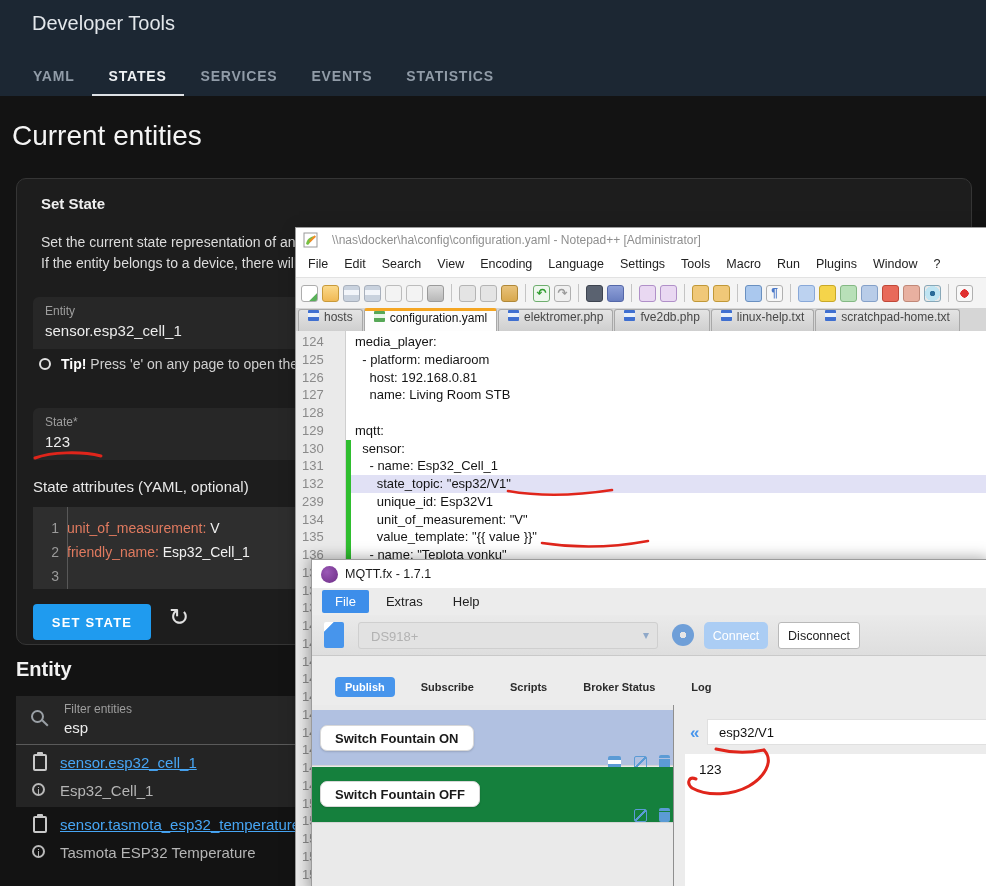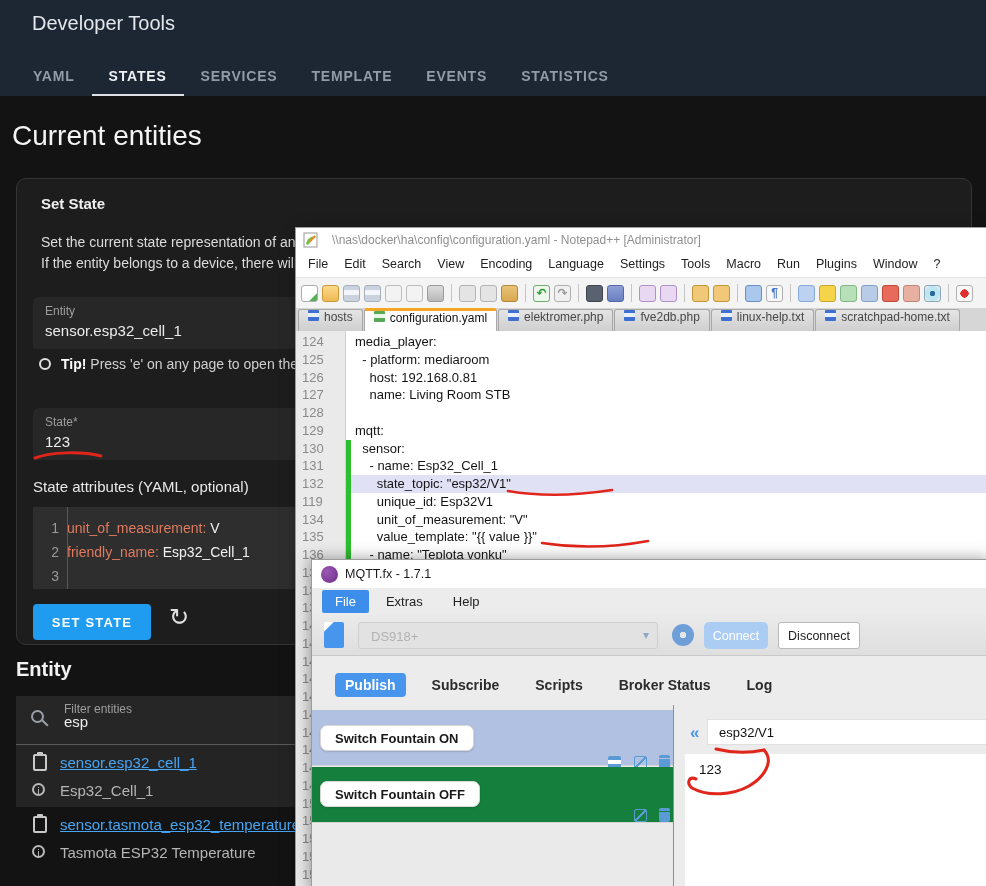--- a/index.html
+++ b/index.html
@@ -33,21 +33,21 @@
   .yaml-key{color:#e07a5f;white-space:pre;}
   .yaml-val{color:#f1f1f1;white-space:pre;}
   .set-state-btn{position:absolute;left:16px;top:425px;width:118px;height:36px;background:#1f9bef;border:none;border-radius:4px;color:#fff;font-size:13px;font-weight:bold;letter-spacing:1.2px;display:flex;align-items:center;justify-content:center;cursor:pointer;}
   .refresh-icon{position:absolute;left:152px;top:424px;font-family:"DejaVu Sans",sans-serif;font-size:24px;color:#e0e0e0;cursor:pointer;}
 
   .ha-entity-title{position:absolute;left:16px;top:658px;font-size:20px;font-weight:bold;color:#f2f2f2;z-index:1;}
   .filter-box{position:absolute;left:16px;top:696px;width:280px;height:49px;background:#262626;border-bottom:1px solid #5a5a5a;z-index:1;}
   .i-search{position:absolute;left:15px;top:14px;width:13px;height:13px;border:2px solid #9aa0a6;border-radius:50%;}
   .i-search::after{content:"";position:absolute;width:8px;height:2px;background:#9aa0a6;transform:rotate(45deg);right:-7px;bottom:-3px;}
   .filter-box .lbl{position:absolute;left:48px;top:6px;font-size:12px;color:#9e9e9e;}
-  .filter-box .val{position:absolute;left:48px;top:17px;font-size:15px;color:#ececec;}
+  .filter-box .val{position:absolute;left:48px;top:23px;font-size:15px;color:#ececec;}
   .ent-row{position:absolute;left:16px;width:280px;height:62px;z-index:1;}
   .ent-row.sel{background:#242424;}
   .row1{top:745px;}
   .row2{top:807px;}
   .i-clip{position:absolute;left:17px;width:14px;height:17px;border:2px solid #c9c9c9;border-radius:2px;}
   .i-clip::before{content:"";position:absolute;top:-4px;left:2px;width:6px;height:3px;background:#c9c9c9;border-radius:1px;}
   .i-info{position:absolute;left:16px;width:13px;height:13px;border:2px solid #b9b9b9;border-radius:50%;color:#b9b9b9;font-size:11px;text-align:center;line-height:13px;}
   .i-info::before{content:"i";}
   .ent-id{position:absolute;left:44px;top:9px;font-size:15px;color:#47a6f5;text-decoration:underline;cursor:pointer;}
   .ent-name{position:absolute;left:44px;top:37px;font-size:15px;color:#b5b5b5;}
@@ -115,21 +115,21 @@
   .m-menu-item.active{background:#3d8eea;color:#fff;}
   .m-connbar{position:absolute;left:0;top:55px;right:0;height:41px;background:linear-gradient(#eaeaea,#dedede);border-bottom:1px solid #c9c9c9;}
   .m-pageicon{position:absolute;left:12px;top:7px;width:20px;height:26px;border-radius:2px;background:linear-gradient(135deg,#fff 0 21%,#4795ec 22%);cursor:pointer;}
   .m-combo{position:absolute;left:46px;top:7px;width:300px;height:27px;background:#e2e2e2;border:1px solid #cfcfcf;border-radius:3px;}
   .m-combo .val{position:absolute;left:12px;top:6px;font-size:13px;color:#b2b2b2;}
   .m-combo .arrow{position:absolute;right:8px;top:5px;font-family:"DejaVu Sans",sans-serif;font-size:12px;color:#8fa8c8;}
   .m-gear{position:absolute;left:360px;top:9px;width:22px;height:22px;border-radius:50%;background:radial-gradient(circle,#e6e6e6 0 20%,#6f9fd8 21%);cursor:pointer;}
   .m-connect{position:absolute;left:392px;top:7px;width:64px;height:27px;background:#abcdf4;border:none;border-radius:5px;color:#fff;font-size:12.5px;cursor:pointer;}
   .m-disconnect{position:absolute;left:466px;top:7px;width:82px;height:27px;background:#fff;border:1px solid #b9b9b9;border-radius:3px;color:#222;font-size:12.5px;cursor:pointer;}
   .m-tabstrip{position:absolute;left:0;top:96px;right:0;height:49px;background:#ececec;display:flex;align-items:flex-end;padding:0 0 8px 23px;gap:16px;}
-  .m-tab{font-size:14px;font-weight:bold;color:#2b2b2b;padding:4px 10px;border-radius:4px;cursor:pointer;}
+  .m-tab{font-size:11px;font-weight:bold;color:#2b2b2b;padding:4px 10px;border-radius:4px;cursor:pointer;}
   .m-tab.active{background:#4795ec;color:#fff;}
   .m-content{position:absolute;left:0;top:145px;right:0;bottom:0;background:#ececec;}
   .m-left{position:absolute;left:0;top:0;bottom:0;width:362px;border-right:1px solid #8f8f8f;background:#eaeaea;}
   .m-row{position:absolute;left:0;right:0;border-bottom:1px solid #d5d5d5;}
   .m-row0{top:5px;height:56px;background:#b1c1e1;}
   .m-row1{top:62px;height:56px;background:#15803d;}
   .pbtn{position:absolute;left:8px;height:26px;background:#fff;border:1px solid #d8d8d8;border-radius:7px;font-size:13px;font-weight:600;color:#1a1a1a;padding:0 14px;cursor:pointer;box-shadow:0 1px 2px rgba(0,0,0,.15);}
   .m-row0 .pbtn{top:15px;}
   .m-row1 .pbtn{top:14px;}
   .mi{position:absolute;cursor:pointer;}
@@ -147,21 +147,20 @@
 
 <div class="stage">
 
   <div>
     <div class="ha-header">
       <div class="ha-title">Developer Tools</div>
       <div class="ha-tabs" id="ha-tabs">
           <div class="ha-tab">YAML</div>
           <div class="ha-tab active">STATES</div>
           <div class="ha-tab">SERVICES</div>
-          <div class="ha-tab">TEMPLATE</div>
           <div class="ha-tab">EVENTS</div>
           <div class="ha-tab">STATISTICS</div>
         </div>
     </div>
     <div class="ha-page-title">Current entities</div>
 
     <div class="ha-card">
       <div class="card-title">Set State</div>
       <div class="desc1">Set the current state representation of an e</div>
       <div class="desc2">If the entity belongs to a device, there will b</div>
@@ -380,21 +379,21 @@
             </div>
           </div>
           <div class="ed-line changed">
             <span class="ed-num">132</span>
             <div class="ed-body hl">
               <span class="ed-mark"></span>
               <span class="ed-text">      state_topic: "esp32/V1"</span>
             </div>
           </div>
           <div class="ed-line changed">
-            <span class="ed-num">119</span>
+            <span class="ed-num">239</span>
             <div class="ed-body">
               <span class="ed-mark"></span>
               <span class="ed-text">      unique_id: Esp32V1</span>
             </div>
           </div>
           <div class="ed-line changed">
             <span class="ed-num">134</span>
             <div class="ed-body">
               <span class="ed-mark"></span>
               <span class="ed-text">      unit_of_measurement: "V"</span>

